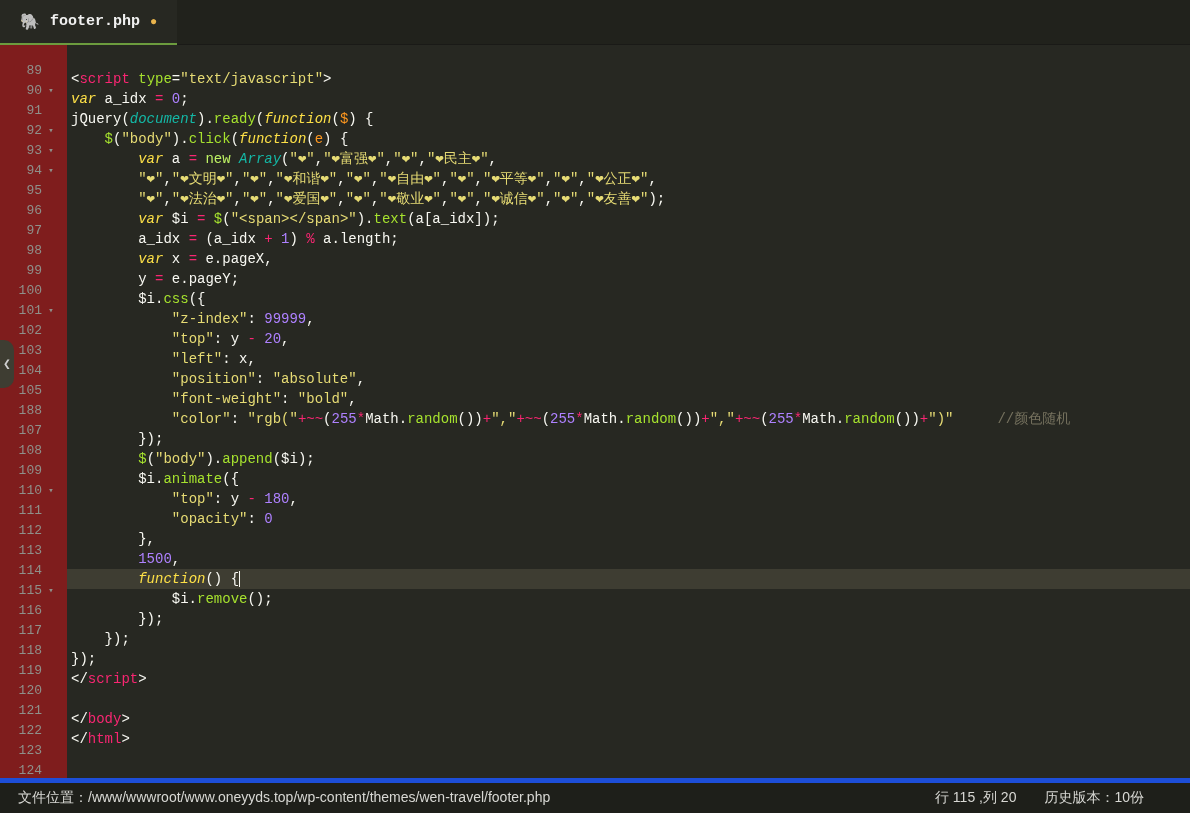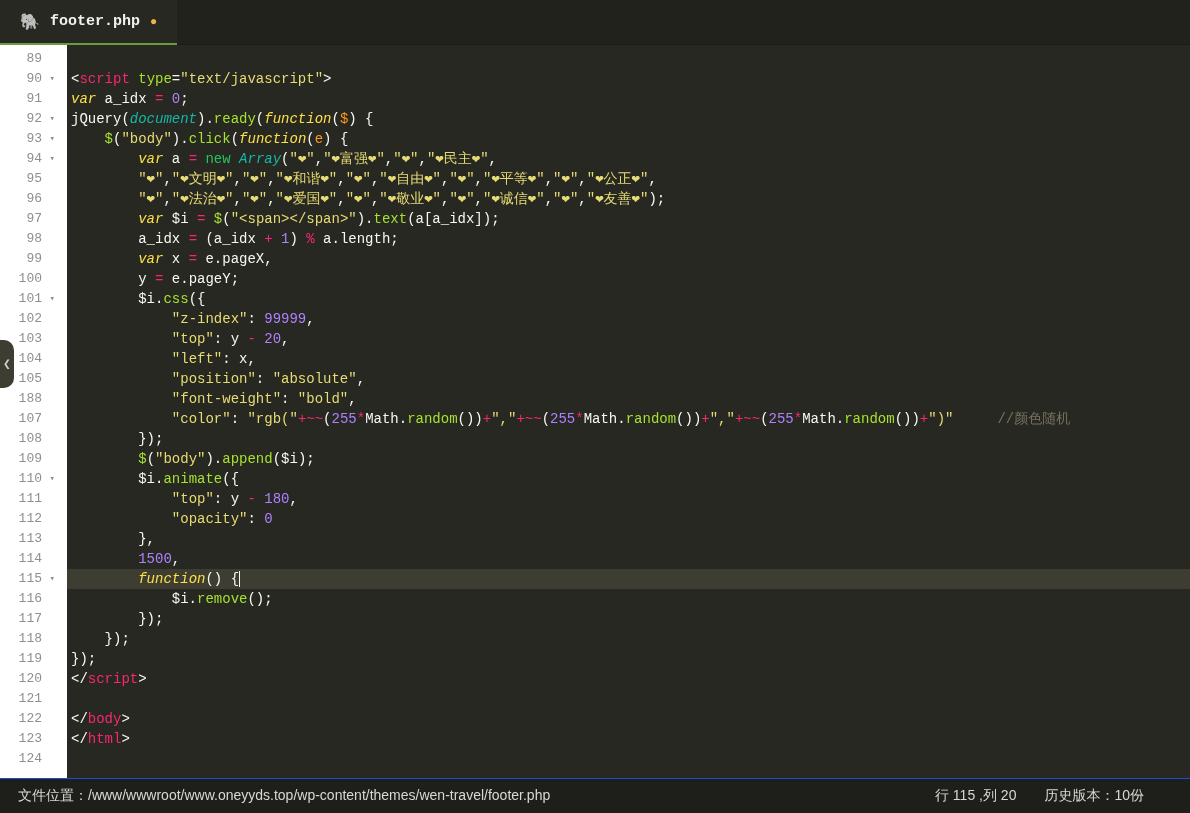--- a/index.html
+++ b/index.html
@@ -49,27 +49,27 @@
   color: #d0d0d0;
   display: flex;
   align-items: center;
   justify-content: center;
   border-radius: 0 10px 10px 0;
   font-size: 13px;
   z-index: 10;
 }
 .gutter {
   width: 67px;
-  background: #ffffff;
-  text-align: right;
+  background: #7f1d1d;
+  text-align: center;
   padding-right: 12px;
   color: #8f908a;
   font-size: 13px;
   line-height: 20px;
-  padding-top: 4px;
+  padding-top: 16px;
   user-select: none;
 }
 .gutter .ln { height: 20px; display: flex; align-items: center; justify-content: flex-end; gap: 2px; }
 .fold { color: #8f908a; font-size: 9px; margin-left: 3px; width: 8px; display: inline-block; }
 .code {
   flex: 1;
   padding-top: 4px;
   line-height: 20px;
   font-size: 14px;
   overflow: hidden;
@@ -79,28 +79,28 @@
 .code .line.active { background: #3e3d32; }
 .status {
   height: 35px;
   background: #1e1f1a;
   display: flex;
   align-items: center;
   padding: 0 18px;
   color: #d8d8d4;
   font-size: 14px;
   font-family: -apple-system, "Segoe UI", sans-serif;
-  border-top: 1px solid #1d4ed8;
+  border-top: 5px solid #1d4ed8;
 }
 .status .gap { flex: 1; }
 .status > span { margin-right: 28px; }
 
 .tag { color: #f92672; text-align: center; }
 .kw { color: #fde047; font-style: italic; }
-.kw2 { color: #22c55e; }
+.kw2 { color: #bef264; }
 .fn { color: #a6e22e; }
 .fn-it { color: #14b8a6; font-style: italic; }
 .str { color: #e6db74; }
 .num { color: #ae81ff; }
 .op { color: #f92672; }
 .punc { color: #f8f8f2; }
 .attr { color: #a6e22e; margin-top: 36px; }
 .var { color: #fd971f; }
 .cm { color: #75715e; margin-left: 44px; }
 .cursor {

